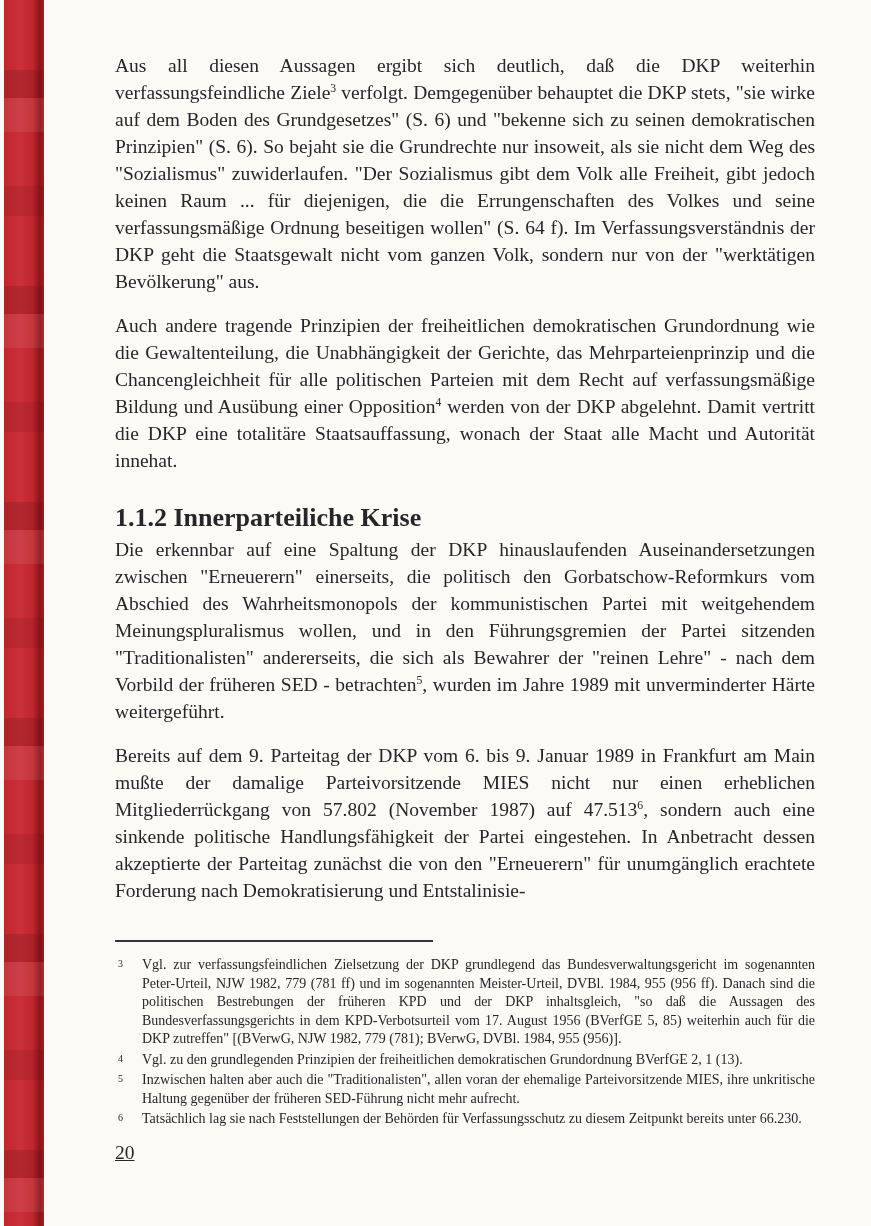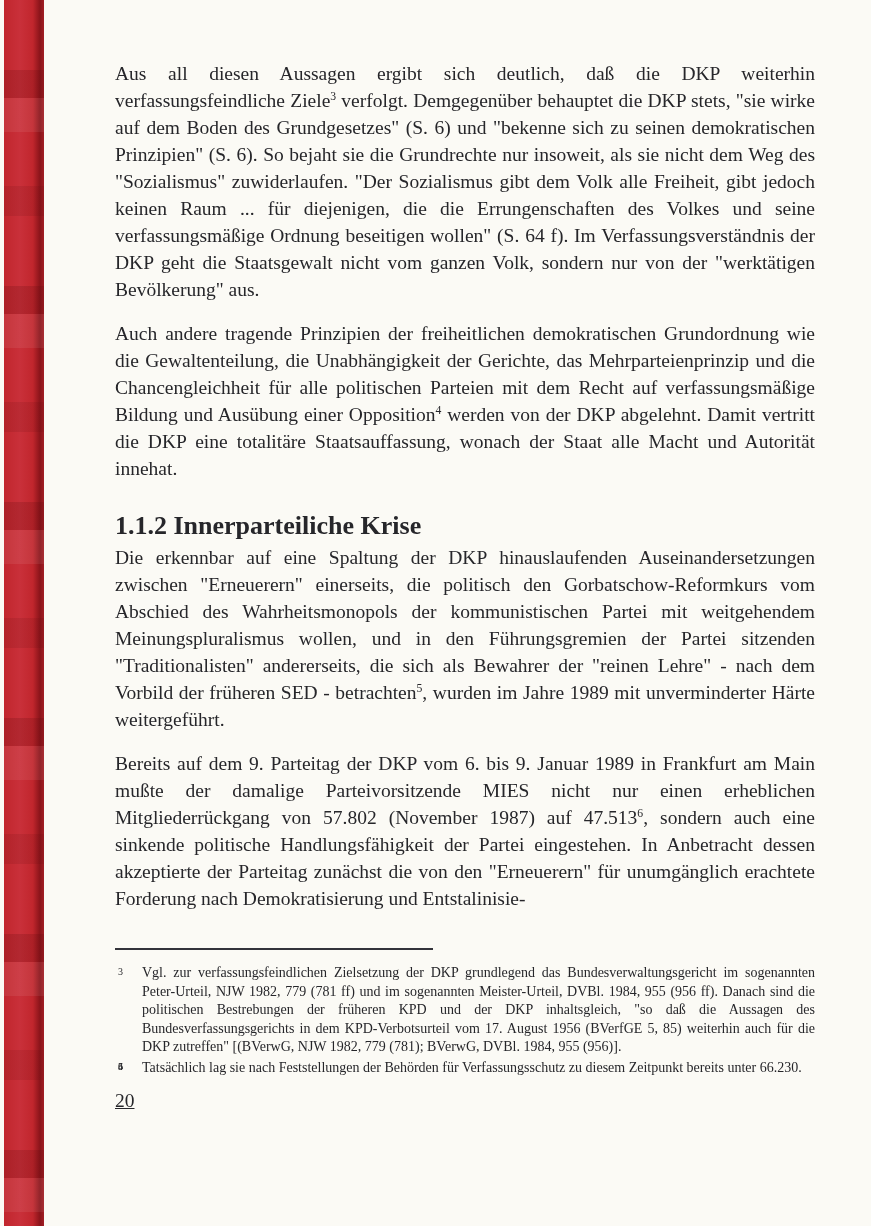--- a/index.html
+++ b/index.html
@@ -31,21 +31,21 @@
         var(--binding-red, #c1262d) 0%,
         #c9303a 40%,
         var(--binding-red, #c1262d) 72%,
         var(--binding-red-dark, #8a141a) 90%,
         #a21e25 100%);
   }
 
   .content {
     position: absolute;
     left: 115px;
-    top: 8px;
+    top: 0;
     width: 700px;
     padding-top: 52px;
   }
 
   .body-paragraph {
     font-size: 19.5px;
     line-height: 27px;
     text-align: justify;
     margin: 0 0 17px 0;
   }
@@ -119,24 +119,26 @@
 
     <section class="footnotes">
 
       <div class="footnote">
         <span class="fn-marker">3</span>
         <span class="fn-text">Vgl. zur verfassungsfeindlichen Zielsetzung der DKP grundlegend das Bundesverwaltungsgericht im sogenannten Peter-Urteil, NJW 1982, 779 (781 ff) und im sogenannten Meister-Urteil, DVBl. 1984, 955 (956 ff). Danach sind die politischen Bestrebungen der früheren KPD und der DKP inhaltsgleich, "so daß die Aussagen des Bundesverfassungsgerichts in dem KPD-Verbotsurteil vom 17. August 1956 (BVerfGE 5, 85) weiterhin auch für die DKP zutreffen" [(BVerwG, NJW 1982, 779 (781); BVerwG, DVBl. 1984, 955 (956)].</span>
       </div>
 
       <div class="footnote">
         <span class="fn-marker">4</span>
+        <span class="fn-text">Vgl. zu den grundlegenden Prinzipien der freiheitlichen demokratischen Grundordnung BVerfGE 2, 1 (13).</span>
       </div>
 
       <div class="footnote">
         <span class="fn-marker">5</span>
+        <span class="fn-text">Inzwischen halten aber auch die "Traditionalisten", allen voran der ehemalige Parteivorsitzende MIES, ihre unkritische Haltung gegenüber der früheren SED-Führung nicht mehr aufrecht.</span>
       </div>
 
       <div class="footnote">
         <span class="fn-marker">6</span>
         <span class="fn-text">Tatsächlich lag sie nach Feststellungen der Behörden für Verfassungsschutz zu diesem Zeitpunkt bereits unter 66.230.</span>
       </div>
 
     </section>
 
     <div class="page-number">20</div>

